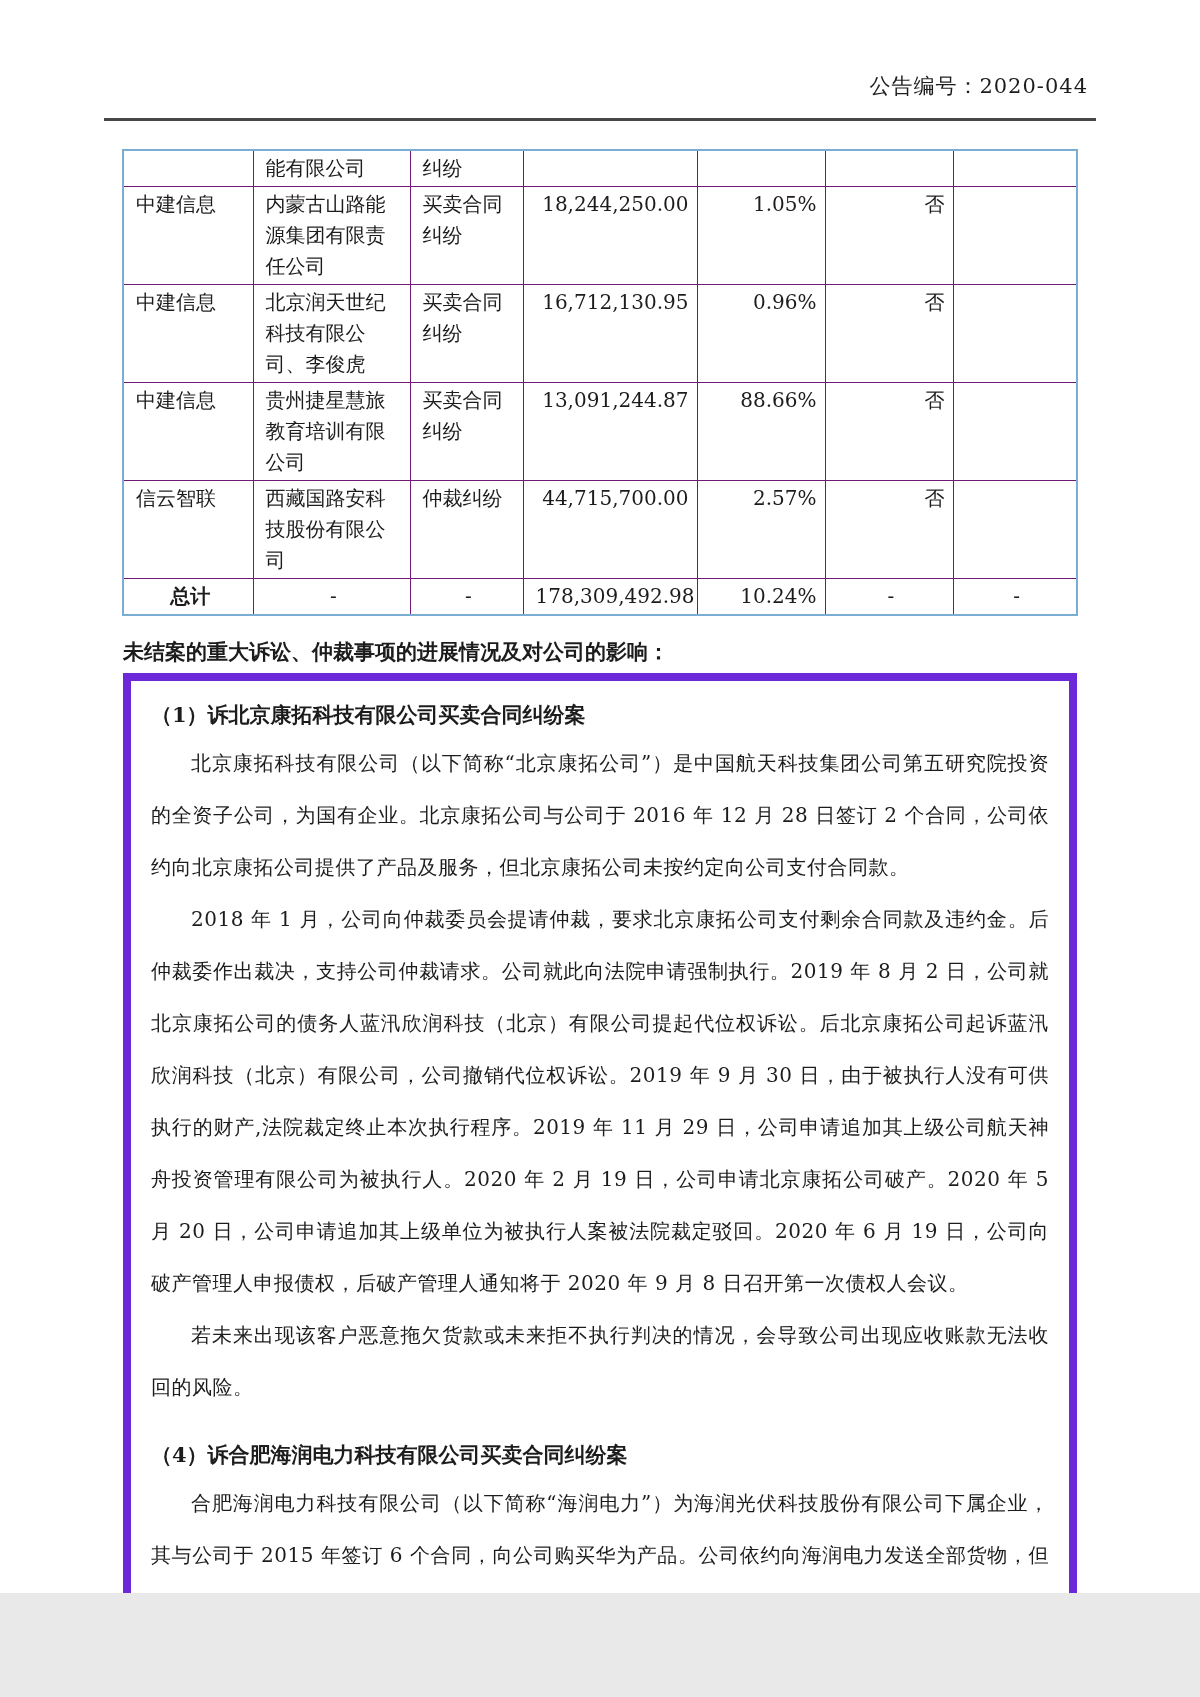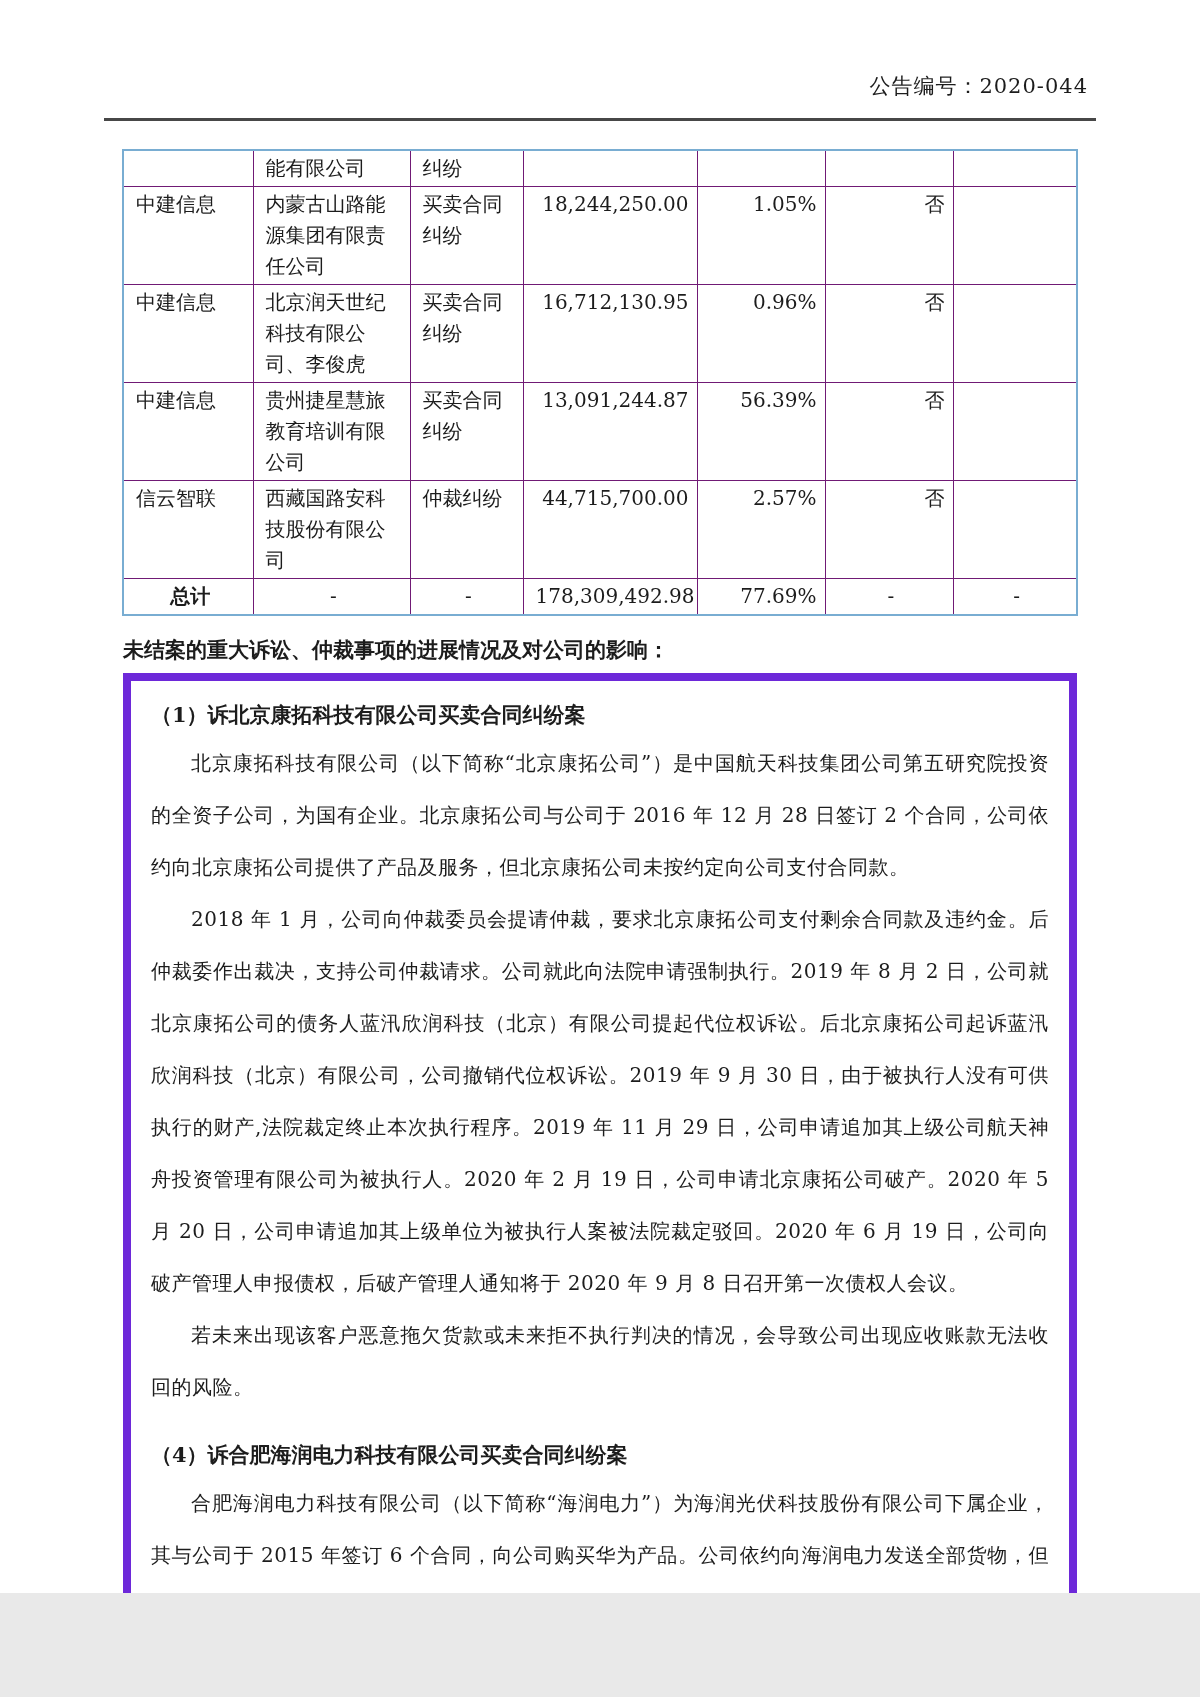--- a/index.html
+++ b/index.html
@@ -48,21 +48,21 @@
   td.c4 { padding-right:8px; }
   td.c5 { padding-right:5px;margin-left:18px; }
   td.c6 { text-align:right; padding-right:14px; }
   td.c7 { text-align:center; }
   tr.total-row td { height:35px; }
   tr.total-row .c1 { text-align:center; font-weight:bold; }
   tr.total-row .c2, tr.total-row .c3, tr.total-row .c6 { text-align:center; }
   
   .section-heading {
     margin:22px 123px 0;
-    font-family:Liberation Mono, monospace;
+    font-family:Liberation Serif, serif;
     font-weight:bold;
     font-size:21px;
     line-height:28px;
   }
   
   .case-box {
     width:954px;
     margin:7px auto 0;
     border:8px solid #6d28d9;
     padding:12px 20px 16px;
@@ -134,39 +134,39 @@
         <td class="c4">16,712,130.95</td>
         <td class="c5">0.96%</td>
         <td class="c6">否</td>
         <td class="c7"></td>
       </tr>
       <tr class="row-three">
         <td class="c1">中建信息</td>
         <td class="c2">贵州捷星慧旅教育培训有限公司</td>
         <td class="c3">买卖合同纠纷</td>
         <td class="c4">13,091,244.87</td>
-        <td class="c5">56.39%</td>
+        <td class="c5">88.66%</td>
         <td class="c6">否</td>
         <td class="c7"></td>
       </tr>
       <tr class="row-three">
         <td class="c1">信云智联</td>
         <td class="c2">西藏国路安科技股份有限公司</td>
         <td class="c3">仲裁纠纷</td>
         <td class="c4">44,715,700.00</td>
         <td class="c5">2.57%</td>
         <td class="c6">否</td>
         <td class="c7"></td>
       </tr>
       <tr class="total-row">
         <td class="c1">总计</td>
         <td class="c2">-</td>
         <td class="c3">-</td>
         <td class="c4">178,309,492.98</td>
-        <td class="c5">77.69%</td>
+        <td class="c5">10.24%</td>
         <td class="c6">-</td>
         <td class="c7">-</td>
       </tr>
     </tbody>
   </table>
 
   <div class="section-heading">未结案的重大诉讼、仲裁事项的进展情况及对公司的影响：</div>
 
   <div class="case-box">
     <div>

